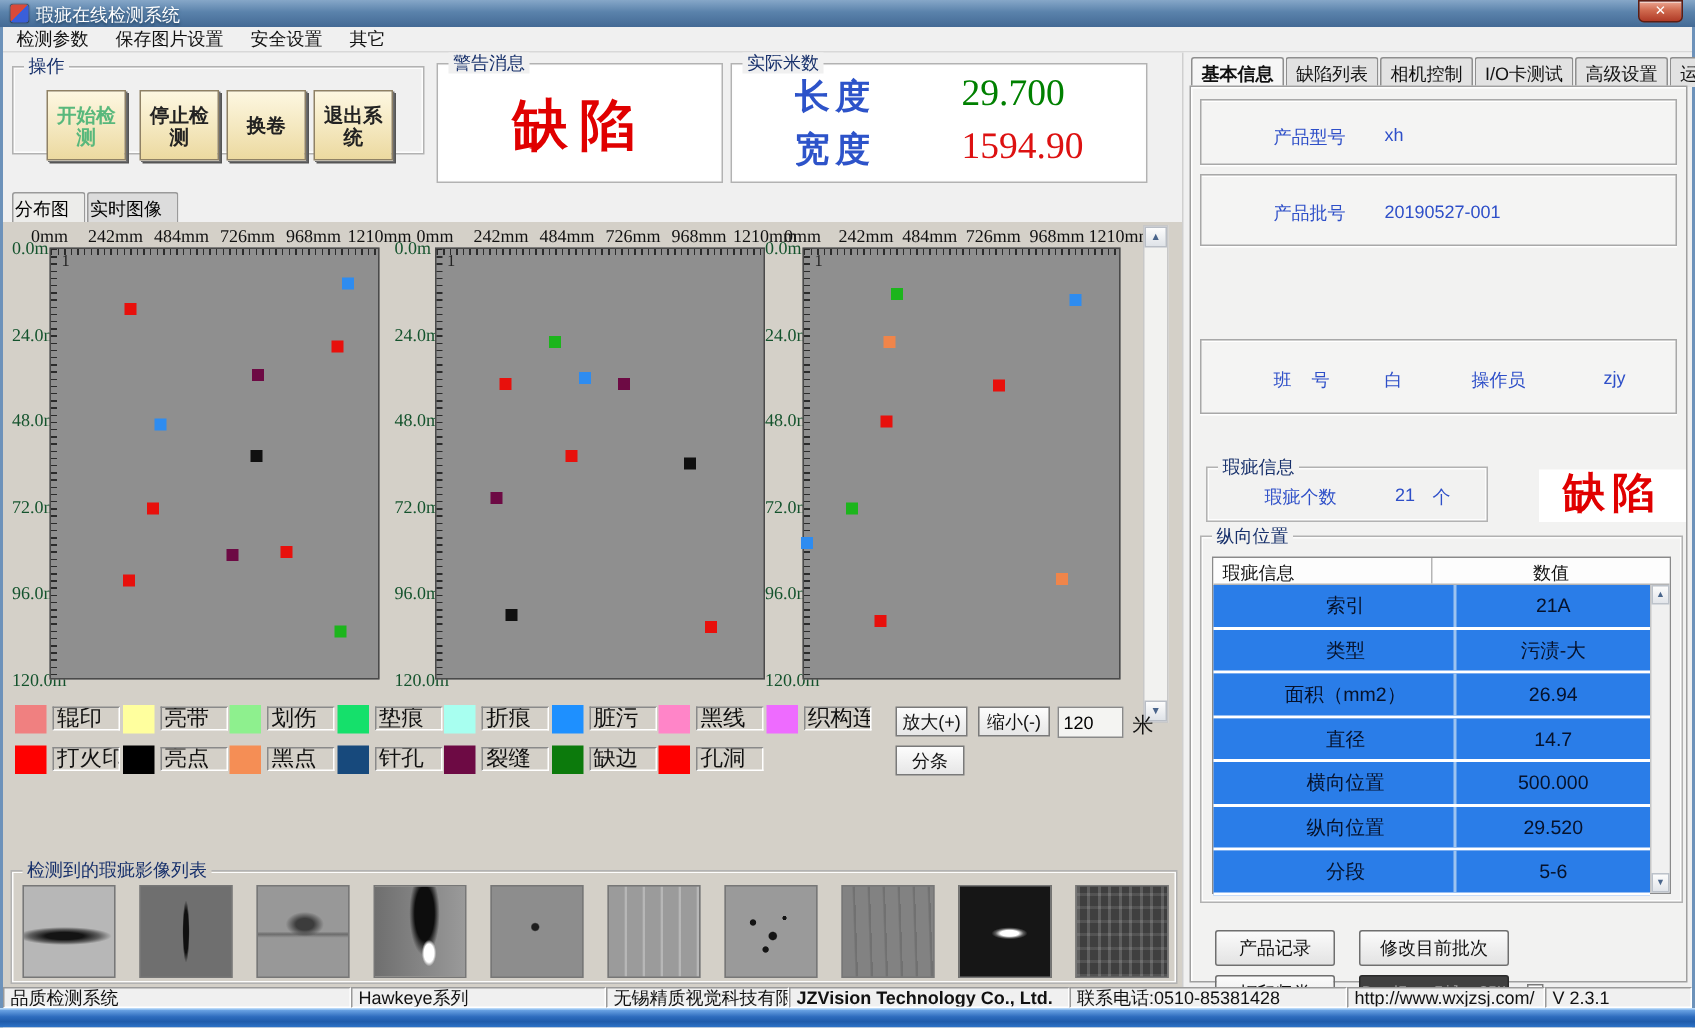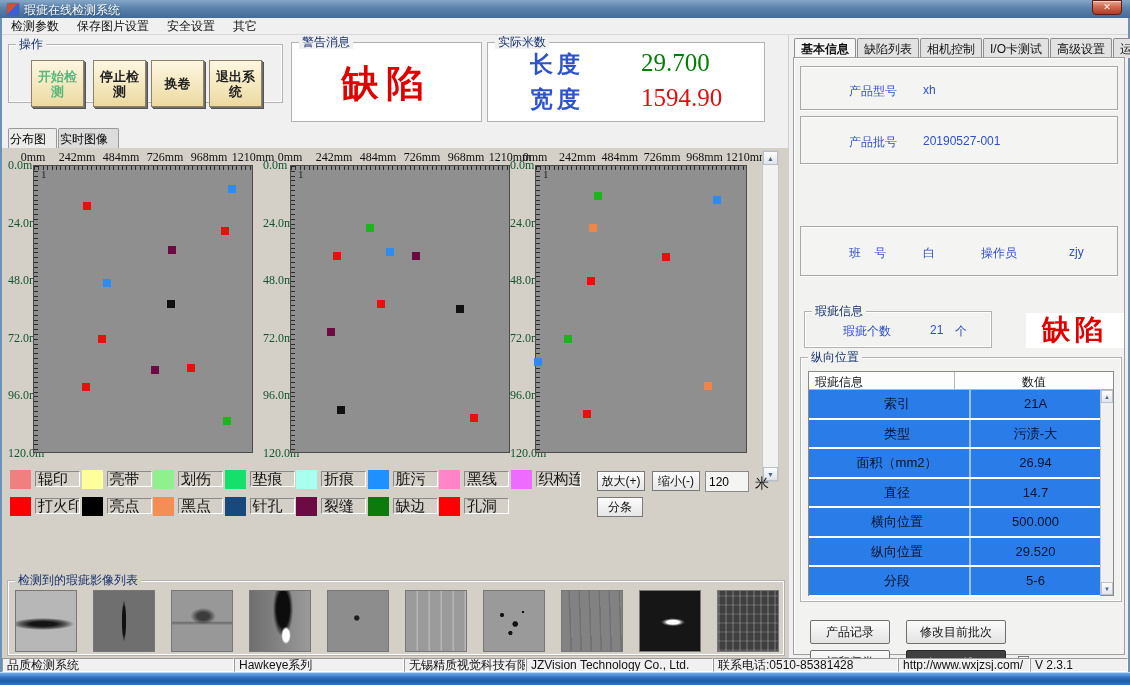--- a/index.html
+++ b/index.html
@@ -466,20 +466,20 @@
       <button class="rp-btn rp-dark" style="left:112px; top:592px; width:100px;">ReadFromFile-SIM</button>
       <span class="chk" style="left:224px; top:598px;"></span>
       <span class="chk-label" style="left:240px; top:598px;">换卷打印报表</span>
     </div>
   </div>
 
   <div class="statusbar" id="statusbar">
       <span class="status-seg" style="width: 232px;">品质检测系统</span>
       <span class="status-seg" style="width: 170px;">Hawkeye系列</span>
       <span class="status-seg" style="width: 122px;">无锡精质视觉科技有限公司</span>
-      <span class="status-seg" style="width: 187px;">JZVision Technology Co., Ltd.</span>
+      <span class="status-seg" style="width: 187px; font-weight: bold;">JZVision Technology Co., Ltd.</span>
       <span class="status-seg" style="width: 185px;">联系电话:0510-85381428</span>
       <span class="status-seg" style="width: 132px;">http://www.wxjzsj.com/</span>
       <span class="status-seg" style="width: 98px;">V 2.3.1</span>
     </div>
 
   <div class="taskbar"></div>
 </div>
 
 </body></html>

